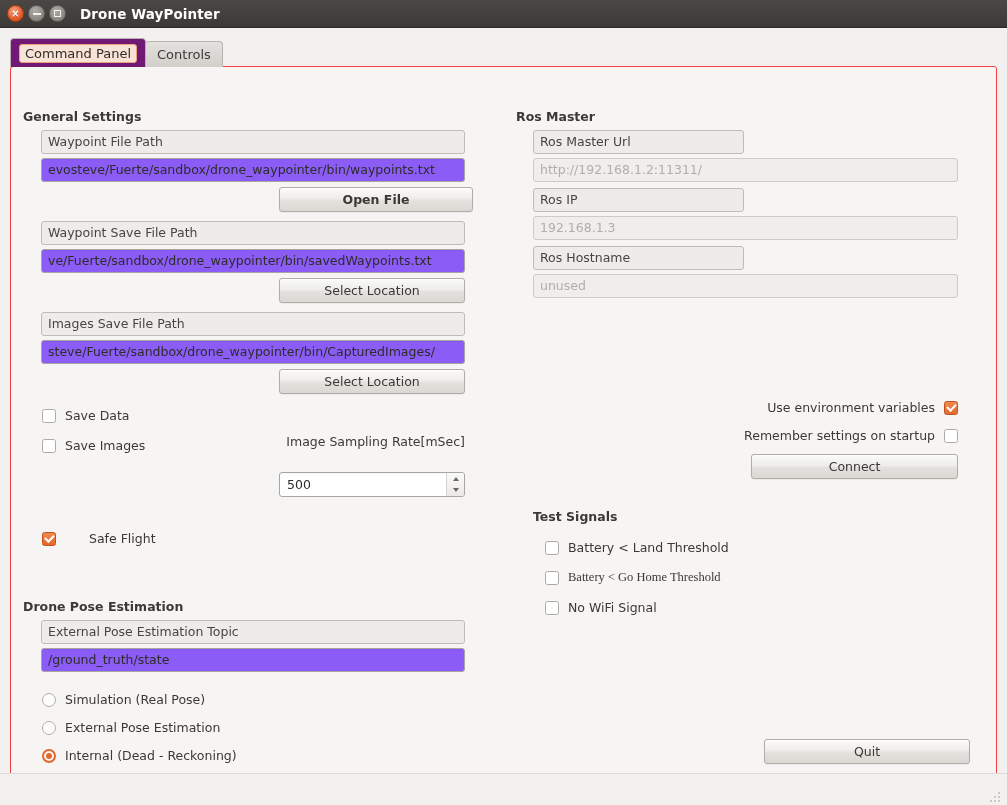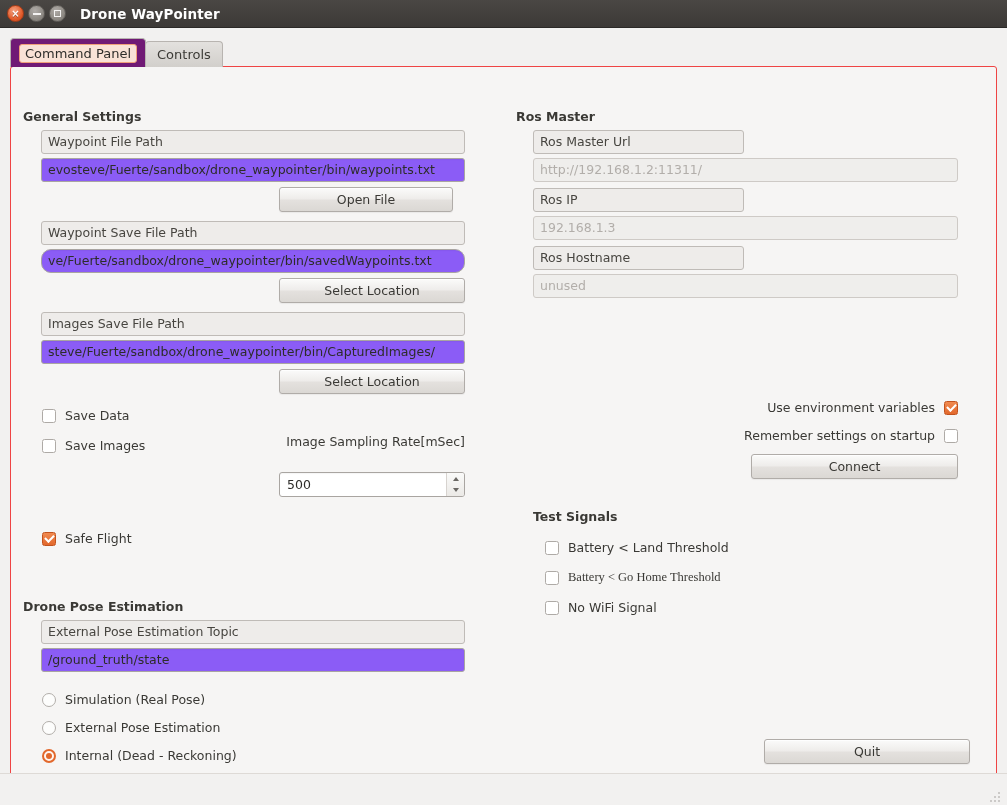--- a/index.html
+++ b/index.html
@@ -338,24 +338,24 @@
       <span class="tablabel">Controls</span>
     </div>
   </div>
 
   <div class="tabpanel">
 
     <div class="abs sect-title" style="left:12px; top:42px;">General Settings</div>
 
     <div class="abs field label-field" style="left:30px; top:63px; width:424px;">Waypoint File Path</div>
     <div class="abs field value-field" style="left:30px; top:91px; width:424px;">evosteve/Fuerte/sandbox/drone_waypointer/bin/waypoints.txt</div>
-    <div class="abs btn" style="left:268px; top:120px; width:174px;">Open File</div>
+    <div class="abs btn" style="left:268px; top:120px; width:194px;font-weight:bold;">Open File</div>
 
     <div class="abs field label-field" style="left:30px; top:154px; width:424px;">Waypoint Save File Path</div>
-    <div class="abs field value-field" style="left:30px; top:182px; width:424px;border-radius:10px;">ve/Fuerte/sandbox/drone_waypointer/bin/savedWaypoints.txt</div>
+    <div class="abs field value-field" style="left:30px; top:182px; width:424px;">ve/Fuerte/sandbox/drone_waypointer/bin/savedWaypoints.txt</div>
     <div class="abs btn" style="left:268px; top:211px; width:186px;">Select Location</div>
 
     <div class="abs field label-field" style="left:30px; top:245px; width:424px;">Images Save File Path</div>
     <div class="abs field value-field" style="left:30px; top:273px; width:424px;">steve/Fuerte/sandbox/drone_waypointer/bin/CapturedImages/</div>
     <div class="abs btn" style="left:268px; top:302px; width:186px;">Select Location</div>
 
     <div class="abs chkrow" style="left:31px; top:341px;">
       <span class="cbox"></span>
       <span class="cl">Save Data</span>
     </div>
@@ -368,21 +368,21 @@
     <div class="abs" style="left:268px; top:367px; width:186px; text-align:right; font-size:12.5px; color:#3a3935;">Image Sampling Rate[mSec]</div>
 
     <div class="abs spin" style="left:268px; top:405px; width:186px;">
       <span class="sv">500</span>
       <span class="sbtns">
         <i class="up"></i>
         <i class="dn"></i>
       </span>
     </div>
 
-    <div class="abs chkrow" style="left:31px; top:464px;">
+    <div class="abs chkrow" style="left:31px; top:464px;gap:24px;">
       <span class="cbox on"></span>
       <span class="cl">Safe Flight</span>
     </div>
 
     <div class="abs sect-title" style="left:12px; top:532px;">Drone Pose Estimation</div>
 
     <div class="abs field label-field" style="left:30px; top:553px; width:424px;">External Pose Estimation Topic</div>
     <div class="abs field value-field" style="left:30px; top:581px; width:424px;">/ground_truth/state</div>
 
     <div class="abs radrow" style="left:31px; top:625px;">

